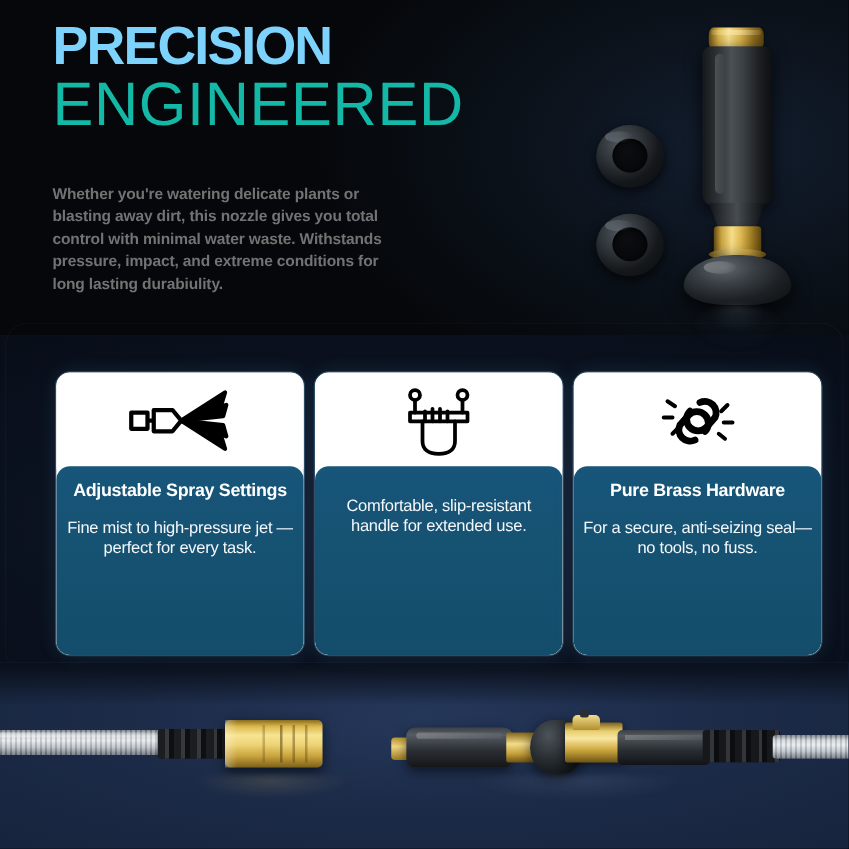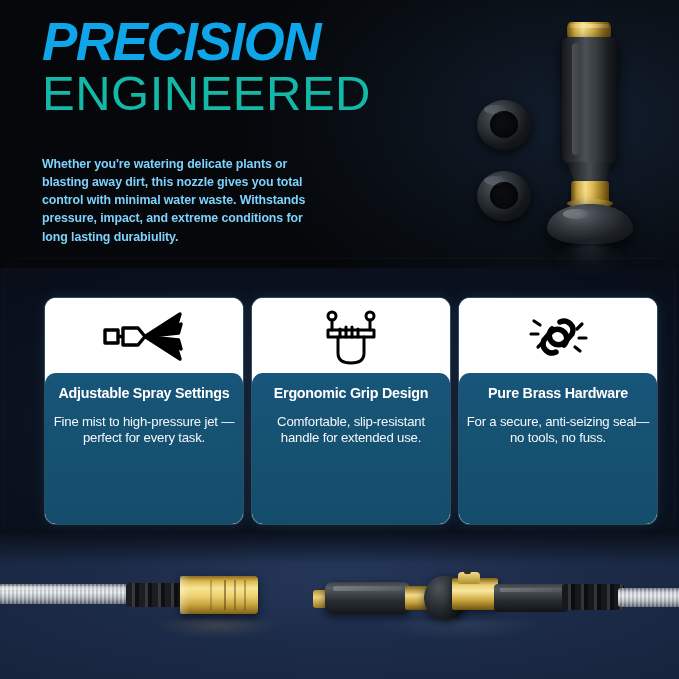--- a/index.html
+++ b/index.html
@@ -45,38 +45,37 @@
     position:absolute; left:4px; top:258px; width:671px; height:280px;
     border-radius:18px;
     box-shadow:inset 0 0 0 1px rgba(150,180,220,.045);
     pointer-events:none;
   }
 
   
   .hero-text { position:absolute; left:42px; top:18px; width:380px; }
 
   .headline-1 {
-    font-size:53px; line-height:.92; font-weight:bold;
-    letter-spacing:-1.5px; color:#0ea5e9;
+    font-size:43px; line-height:.92; font-weight:bold;
+    letter-spacing:-1.5px; color:#7dd3fc;
     font-family:"Liberation Sans", sans-serif;
     white-space:nowrap;
-    font-style:italic;
   }
   .headline-2 {
     font-size:49px; line-height:1.02; font-weight:300;
     letter-spacing:0.5px; color:#14b8a6;
     font-family:"Liberation Sans", sans-serif;
     margin-top:2px; white-space:nowrap;
     transform:scaleX(1.0);
   }
 
   .hero-body {
     margin-top:36px;
     font-size:12.4px; line-height:1.47;
-    font-weight:bold; color:#7dd3fc;
+    font-weight:bold; color:#737373;
     width:275px; letter-spacing:-0.1px;
   }
 
   
   .product-hero { position:absolute; left:455px; top:8px; width:224px; height:262px; }
 
   .nozzle-wrap{ position:absolute; left:90px; top:14px; width:90px; height:215px; }
   .noz-topring{
     position:absolute; left:22px; top:0; width:44px; height:18px;
     border-radius:4px/6px;
@@ -358,21 +357,20 @@
         <svg width="60" height="56" viewBox="0 0 60 56" fill="none" stroke="#000" stroke-width="3" stroke-linejoin="round" stroke-linecap="round">
           <circle cx="11" cy="7" r="4"></circle>
           <circle cx="49" cy="7" r="4"></circle>
           <path d="M11 11v10M49 11v10"></path>
           <rect x="7" y="21" width="46" height="7"></rect>
           <path d="M19 28v-8M25 28v-10M31 28v-10M37 28v-8"></path>
           <path d="M17 28v16c0 6 4 10 13 10s13-4 13-10V28"></path>
         </svg>
       </div>
       <div class="card-body">
-        <div class="card-title">Ergonomic Grip Design</div>
         <div class="card-desc">Comfortable, slip-resistant handle for extended use.</div>
       </div>
     </div>
 
 
     <div class="card">
       <div class="card-icon">
         <svg width="62" height="56" viewBox="0 0 62 56" fill="none" stroke="#000" stroke-width="3.2" stroke-linecap="round" stroke-linejoin="round">
           <path d="M33 13a9 9 0 0 1 12 12l-7 8a9 9 0 0 1-13-13" stroke-width="5.5"></path>
           <path d="M29 43a9 9 0 0 1-12-12l7-8a9 9 0 0 1 13 13" stroke-width="5.5"></path>

